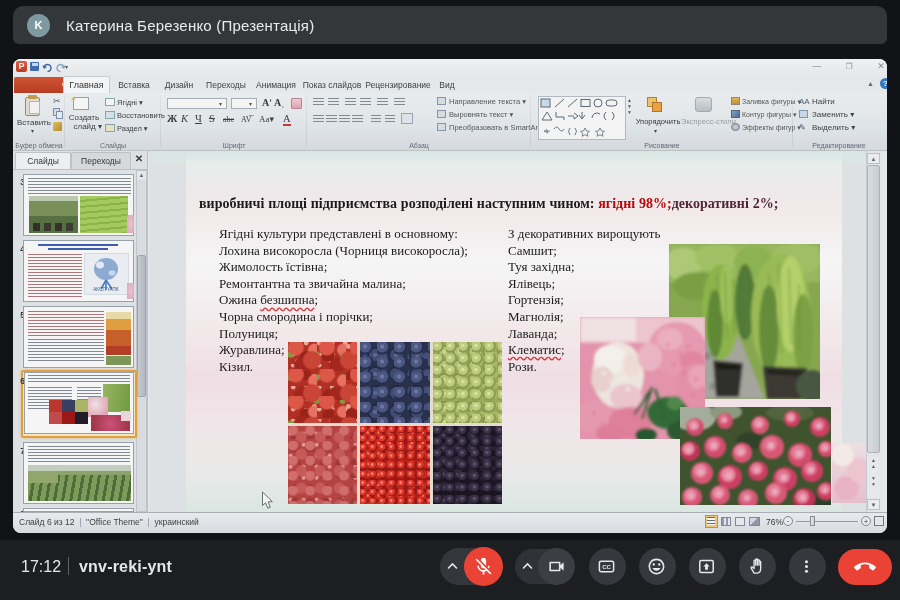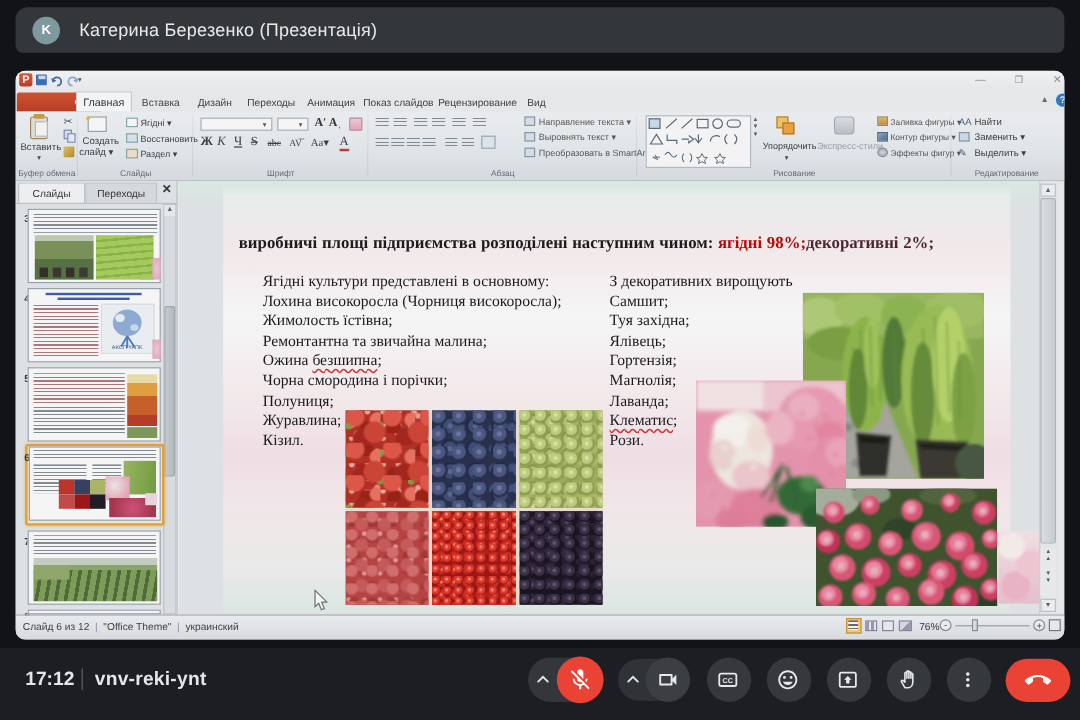--- a/index.html
+++ b/index.html
@@ -39,21 +39,21 @@
 .tlr{position:absolute;background:repeating-linear-gradient(#b07878 0 1px,transparent 1px 3px)}
 
 #sarea{left:136px;top:92px;width:717px;height:361px;background:linear-gradient(#e2efeb 0 13px,#e7eaec 13px);overflow:hidden}
 #slide{left:37px;top:2px;width:656px;height:359px;
  background:linear-gradient(180deg,#e0efe9 0,#f0f7f4 10px,#f6f4f3 28px,#fcf3f3 60px,#ffffff 110px,#fdf4f5 170px,#f9e7ec 225px,#fbeef0 265px,#f4f3f1 320px,#e2efe9 359px)}
 #vsb{left:853px;top:92px;width:16px;height:361px;background:#eceef0;border-left:1px solid #cdd2d6}
 
 #sbar{left:0;top:453px;width:874px;height:21px;background:linear-gradient(#f2f4f6,#dfe3e6);border-top:1px solid #aeb4b9}
 
 .mbtn{border-radius:50%;background:#35383c}
-#t1712{left:21px;top:558px;font-size:16px;font-weight:700;color:#e4e6e9}
+#t1712{left:21px;top:558px;font-size:16px;font-weight:400;color:#e4e6e9}
 #mcode{left:79px;top:558px;font-size:16px;font-weight:600;color:#e4e6e9;letter-spacing:.2px}
 .serif{font-family:"Liberation Serif",serif}
 </style></head>
 <body>
 <div class="abs" id="backdrop"></div>
 <div class="abs" id="topbar"></div>
 <div class="abs" id="avatar">K</div>
 <div class="abs" id="pname">Катерина Березенко (Презентація)</div>
 <div class="abs" id="win">
 
@@ -106,21 +106,21 @@
 <div class="abs rtext8" style="left:3px;top:59px;width:36px;text-align:center">Вставить</div>
 <div class="abs" style="left:18px;top:68px;width:8px;font-size:6px;color:#444">▾</div>
 <div class="abs" style="left:40px;top:37px;font-size:9px;color:#4a5a6a">✂</div>
 <div class="abs" style="left:40px;top:49px;width:7px;height:8px;background:#dce6f0;border:1px solid #7a92b0"></div>
 <div class="abs" style="left:43px;top:52px;width:7px;height:8px;background:#eef4fa;border:1px solid #7a92b0"></div>
 <div class="abs" style="left:40px;top:63px;width:9px;height:9px;background:linear-gradient(135deg,#e8c85a,#b88a2a);border-radius:1px"></div>
 
 <div class="abs" style="left:60px;top:38px;width:16px;height:13px;background:#fff;border:1px solid #99a5ae"></div>
 <div class="abs" style="left:57px;top:36px;font-size:8px;color:#e8b53a">✦</div>
 <div class="abs rtext8" style="left:53px;top:54px;width:36px;text-align:center">Создать</div>
-<div class="abs rtext8" style="left:53px;top:63px;width:36px;text-align:left">слайд ▾</div>
+<div class="abs rtext8" style="left:53px;top:63px;width:36px;text-align:right">слайд ▾</div>
 <div class="abs" style="left:92px;top:39px;width:10px;height:8px;background:#fff;border:1px solid #8aa;"></div>
 <div class="abs" style="left:104px;top:39px;font-size:7.5px;color:#3c3c3c;white-space:nowrap">Ягідні ▾</div>
 <div class="abs" style="left:92px;top:52px;width:10px;height:8px;background:#dde8f2;border:1px solid #8aa;"></div>
 <div class="abs" style="left:104px;top:52px;font-size:7.5px;color:#3c3c3c;white-space:nowrap">Восстановить</div>
 <div class="abs" style="left:92px;top:65px;width:10px;height:8px;background:#f4e8cc;border:1px solid #8aa;"></div>
 <div class="abs" style="left:104px;top:65px;font-size:7.5px;color:#3c3c3c;white-space:nowrap">Раздел ▾</div>
 
 <div class="abs" style="left:154px;top:39px;width:60px;height:11px;background:#fff;border:1px solid #aab4bc"></div>
 <div class="abs" style="left:206px;top:41px;font-size:6px;color:#555">▾</div>
 <div class="abs" style="left:218px;top:39px;width:26px;height:11px;background:#fff;border:1px solid #aab4bc"></div>

